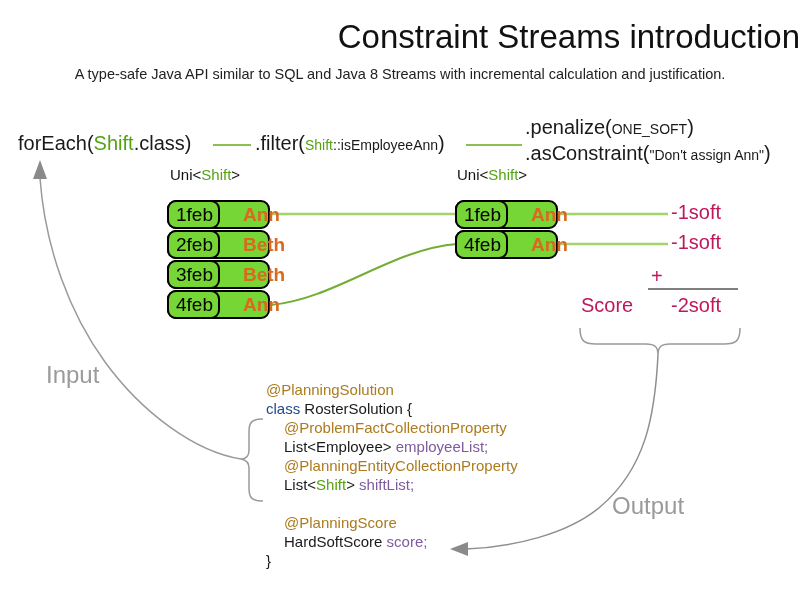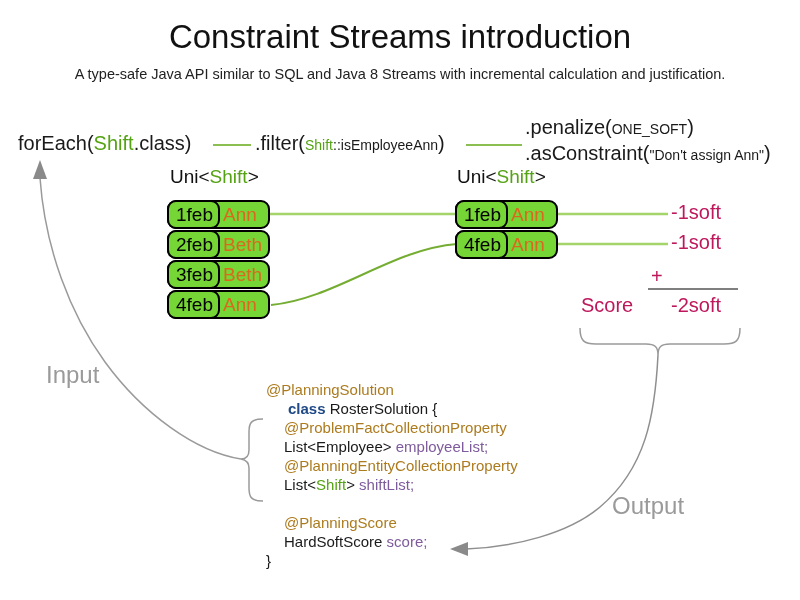--- a/index.html
+++ b/index.html
@@ -11,43 +11,43 @@
     --purple:#7e5b9c;
     --gray:#9a9a9a;
   }
   html,body{margin:0;padding:0;background:#fff;}
   .canvas{
     position:relative;width:800px;height:600px;background:#ffffff;overflow:hidden;
     font-family:"Liberation Sans", sans-serif;color:#1a1a1a;
   }
   .overlay{position:absolute;left:0;top:0;width:800px;height:600px;z-index:0;}
   .abs{position:absolute;z-index:1;white-space:pre;}
-  .title{left:0;top:18px;width:800px;text-align:center;font-size:33px;color:#111;}
+  .title{left:0;top:18px;width:800px;text-align:right;font-size:33px;color:#111;}
   .subtitle{left:0;top:66px;width:800px;text-align:center;font-size:14.5px;color:#222;}
   .t20{font-size:20px;}
   .t14{font-size:14px;}
   .t13{font-size:14px;}
   .green{color:var(--green-text);}
-  .uni{font-size:19px;color:#111;}
+  .uni{font-size:15px;color:#111;}
   .srow{
     position:absolute;z-index:1;width:103px;height:29px;box-sizing:border-box;
     background:var(--box-green);border:2px solid #000;border-radius:9px;
     display:flex;align-items:center;font-size:19px;
   }
   .srow .date{
     box-sizing:border-box;height:29px;margin:-2px 0 -2px -2px;padding:0 5px 0 7px;
     border:2px solid #000;border-radius:9px;background:var(--box-green);
     display:flex;align-items:center;color:#000;
   }
-  .srow .name{padding-left:3px;color:var(--name-orange);}
+  .srow .name{padding-left:23px;color:var(--name-orange);font-weight:bold;}
   .penalty,.scoretxt{font-size:20px;color:#be185d;}
   .biglabel{font-size:24px;color:var(--gray);}
   .code{font-size:15px;color:#1a1a1a;}
   .code .gold{color:var(--gold);}
-  .code .kw{color:var(--kw-blue);font-weight:bold;margin-left:22px;}
+  .code .kw{color:var(--kw-blue);font-weight:normal;}
   .code .purple{color:var(--purple);}
   .code .green{color:var(--green-text);}
 </style>
 </head>
 <body>
 
 <div class="canvas">
 
   <svg class="overlay" viewBox="0 0 800 600">
 

